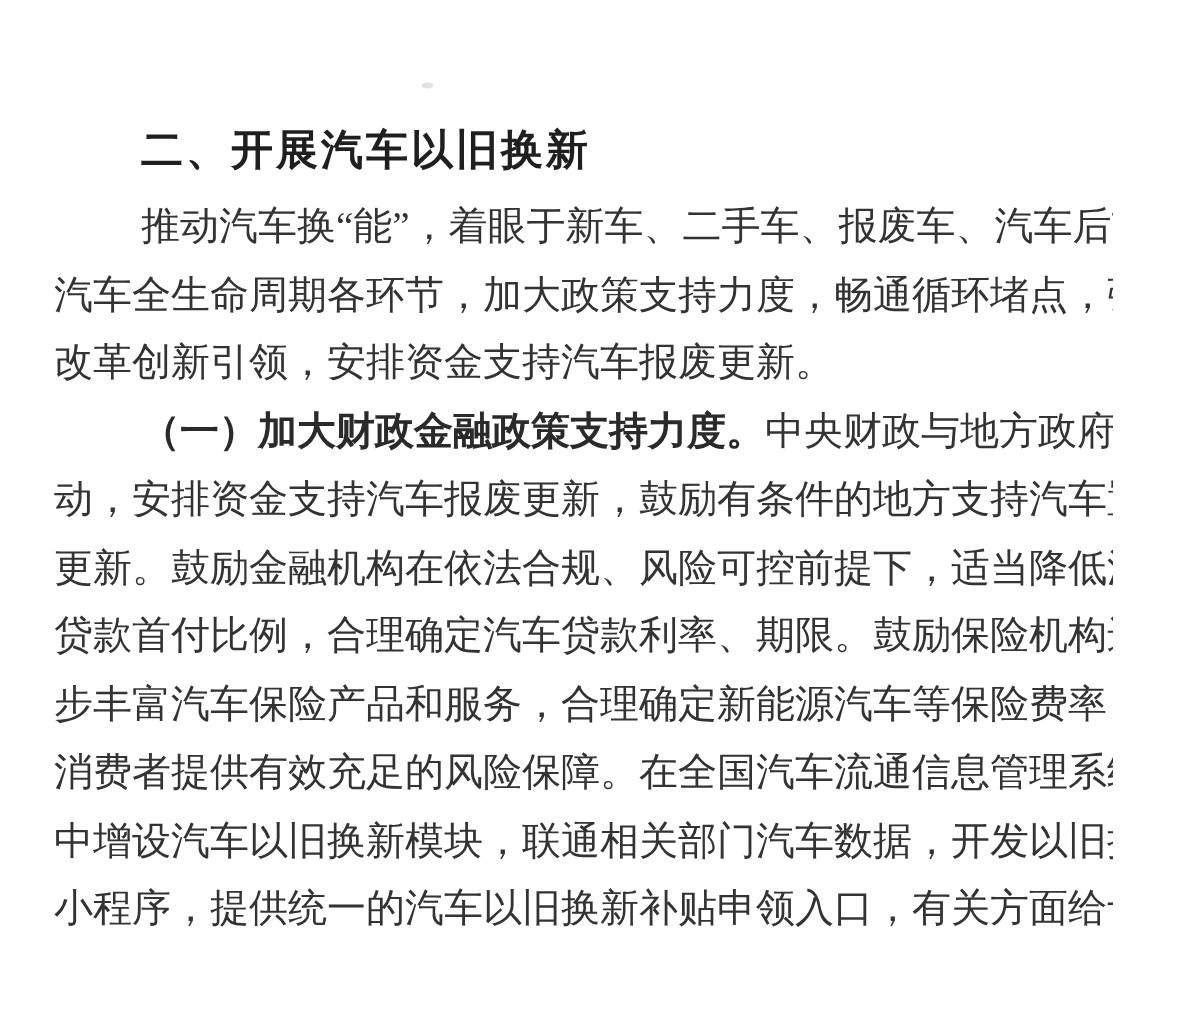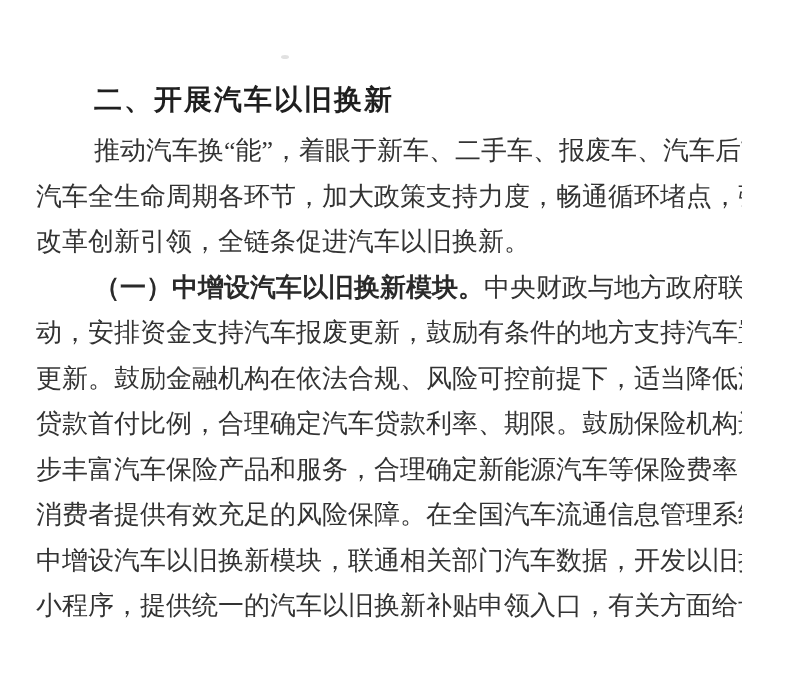--- a/index.html
+++ b/index.html
@@ -74,25 +74,25 @@
 
 <div class="page">
 
   <div class="scan-artifact"></div>
 
   <h2 class="heading">二、开展汽车以旧换新</h2>
 
   <div class="para">
     <div class="line indent">推动汽车换“能”，着眼于新车、二手车、报废车、汽车后市场等</div>
     <div class="line">汽车全生命周期各环节，加大政策支持力度，畅通循环堵点，强化</div>
-    <div class="line para-end">改革创新引领，全链条促进汽车以旧换新。</div>
+    <div class="line para-end">改革创新引领，安排资金支持汽车报废更新。</div>
   </div>
 
   <div class="para">
-    <div class="line indent"><span class="bold-lead">（一）中增设汽车以旧换新模块。</span><span>中央财政与地方政府联</span></div>
+    <div class="line indent"><span class="bold-lead">（一）加大财政金融政策支持力度。</span><span>中央财政与地方政府联</span></div>
     <div class="line">动，安排资金支持汽车报废更新，鼓励有条件的地方支持汽车置换</div>
     <div class="line">更新。鼓励金融机构在依法合规、风险可控前提下，适当降低汽车</div>
     <div class="line">贷款首付比例，合理确定汽车贷款利率、期限。鼓励保险机构进一</div>
     <div class="line">步丰富汽车保险产品和服务，合理确定新能源汽车等保险费率，为</div>
     <div class="line">消费者提供有效充足的风险保障。在全国汽车流通信息管理系统</div>
     <div class="line">中增设汽车以旧换新模块，联通相关部门汽车数据，开发以旧换新</div>
     <div class="line">小程序，提供统一的汽车以旧换新补贴申领入口，有关方面给予资</div>
   </div>
 
 </div>

